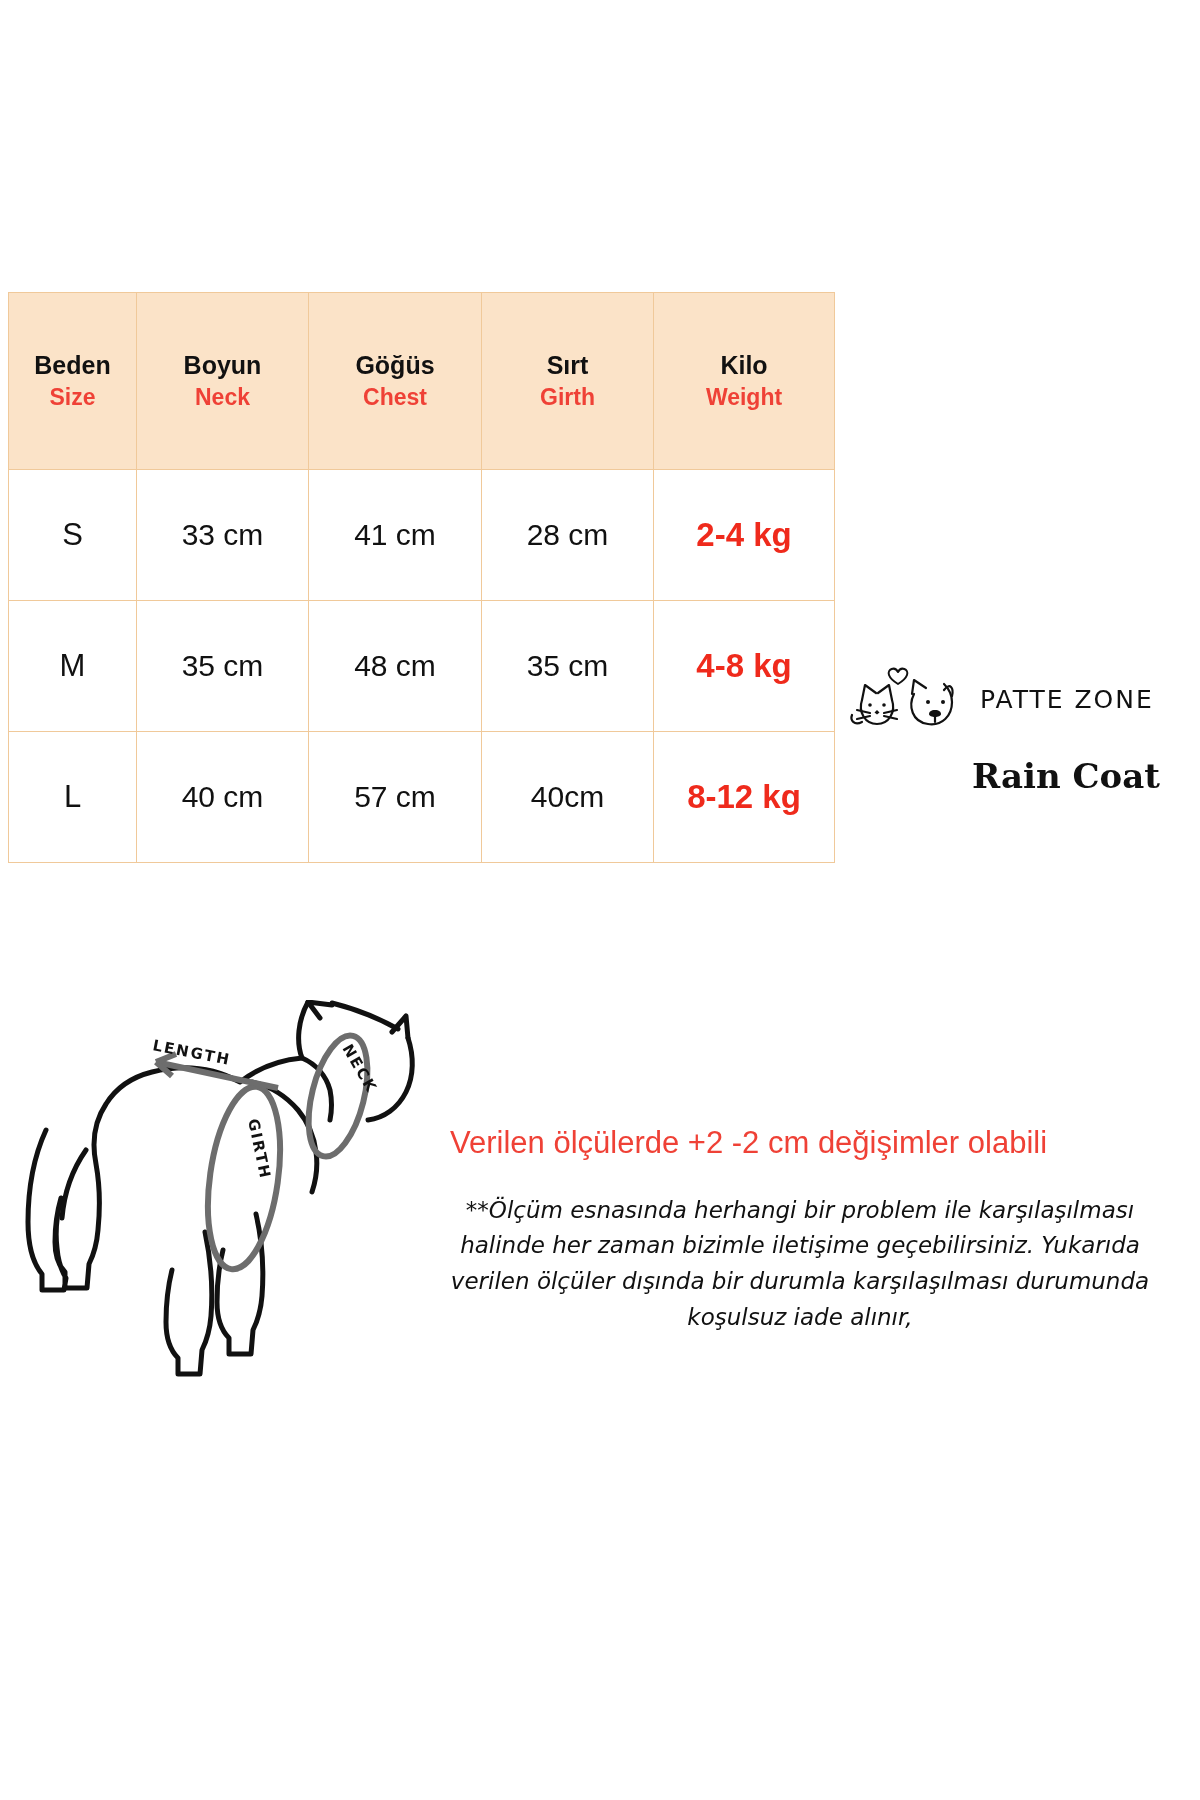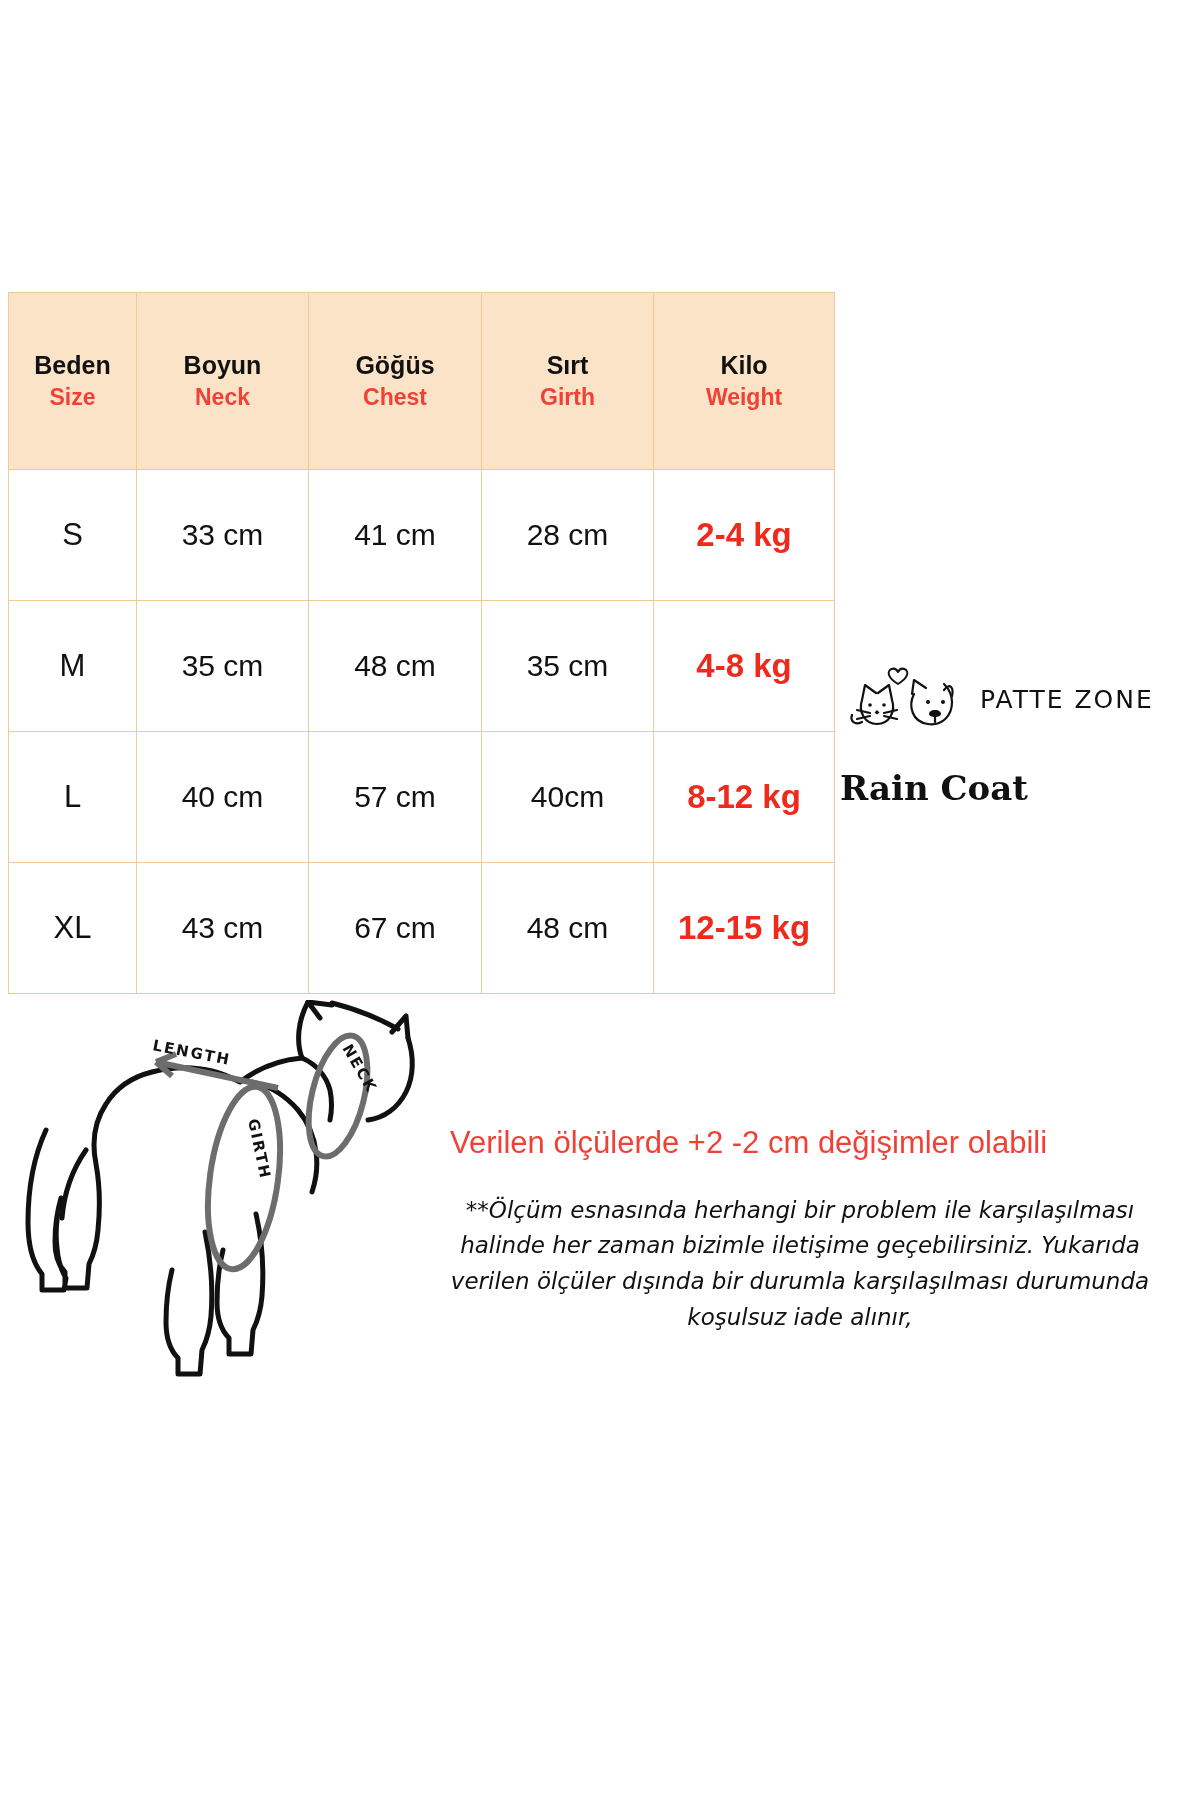--- a/index.html
+++ b/index.html
@@ -95,26 +95,26 @@
     flex: 0 0 auto;
   }
   #brand-name {
     font-family: "DejaVu Sans", sans-serif;
     font-size: 25px;
     letter-spacing: 2px;
     color: #111111;
     white-space: nowrap;
   }
   #brand-sub {
-    margin-top: 30px;
+    margin-top: 18px;
     font-family: "DejaVu Serif", serif;
     font-weight: bold;
     font-size: 34px;
     color: #111111;
-    text-align: left;
+    text-align: right;
     padding-right: 10px;
   }
 
   
   #dog-illustration {
     position: absolute;
     left: 20px;
     top: 1000px;
     width: 420px;
     height: 400px;
@@ -201,27 +201,20 @@
       <td class="cell-main">35 cm</td>
       <td class="cell-weight">4-8 kg</td>
     </tr>
     <tr>
       <td class="cell-size">L</td>
       <td class="cell-main">40 cm</td>
       <td class="cell-main">57 cm</td>
       <td class="cell-main">40cm</td>
       <td class="cell-weight">8-12 kg</td>
     </tr>
-    <tr>
-      <td class="cell-size">XL</td>
-      <td class="cell-main">43 cm</td>
-      <td class="cell-main">67 cm</td>
-      <td class="cell-main">48 cm</td>
-      <td class="cell-weight">12-15 kg</td>
-    </tr>
   </tbody>
 </table>
 
 <div id="brand-block">
   <div id="brand-row">
     <span id="brand-logo-icon">
       <svg viewBox="0 0 140 78" width="140" height="78" aria-hidden="true">
         <g fill="none" stroke="#111111" stroke-width="2.2" stroke-linecap="round" stroke-linejoin="round">
 
           <path d="M58 12 c-3,-6 -11,-3 -9,3 c1.6,4.5 9,9 9,9 c0,0 7.4,-4.5 9,-9 c2,-6 -6,-9 -9,-3 z" stroke-width="2"></path>

